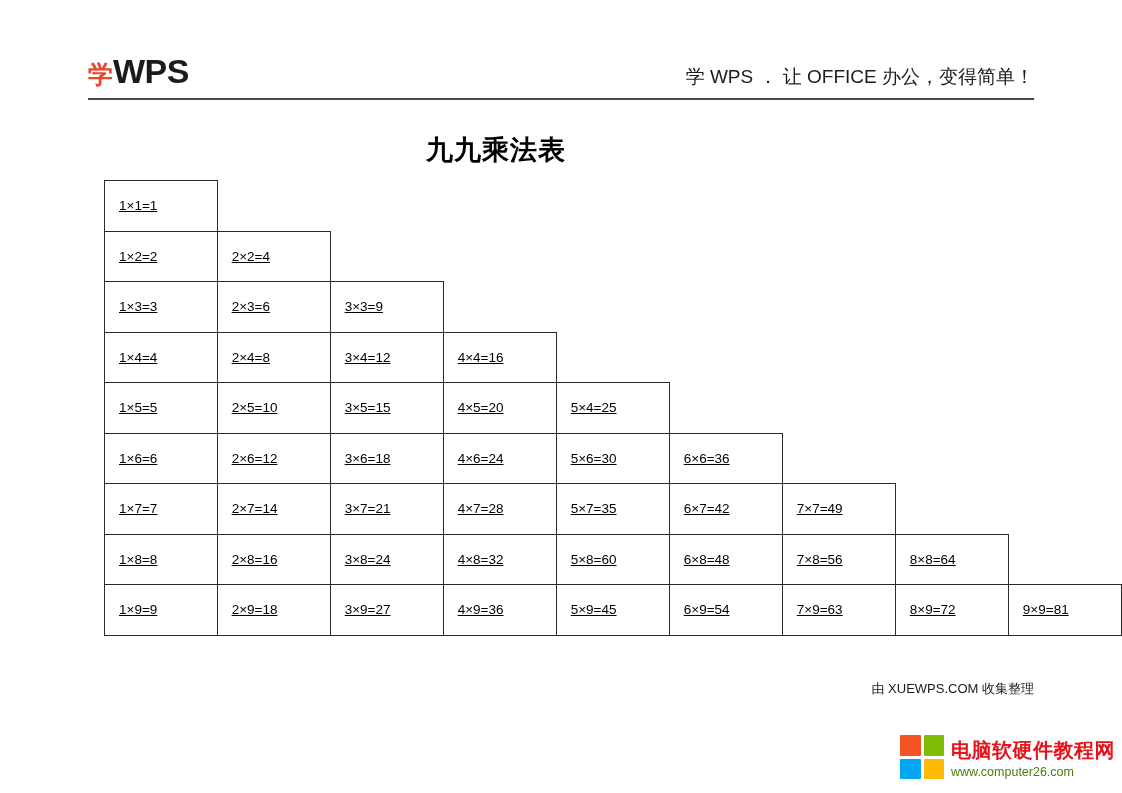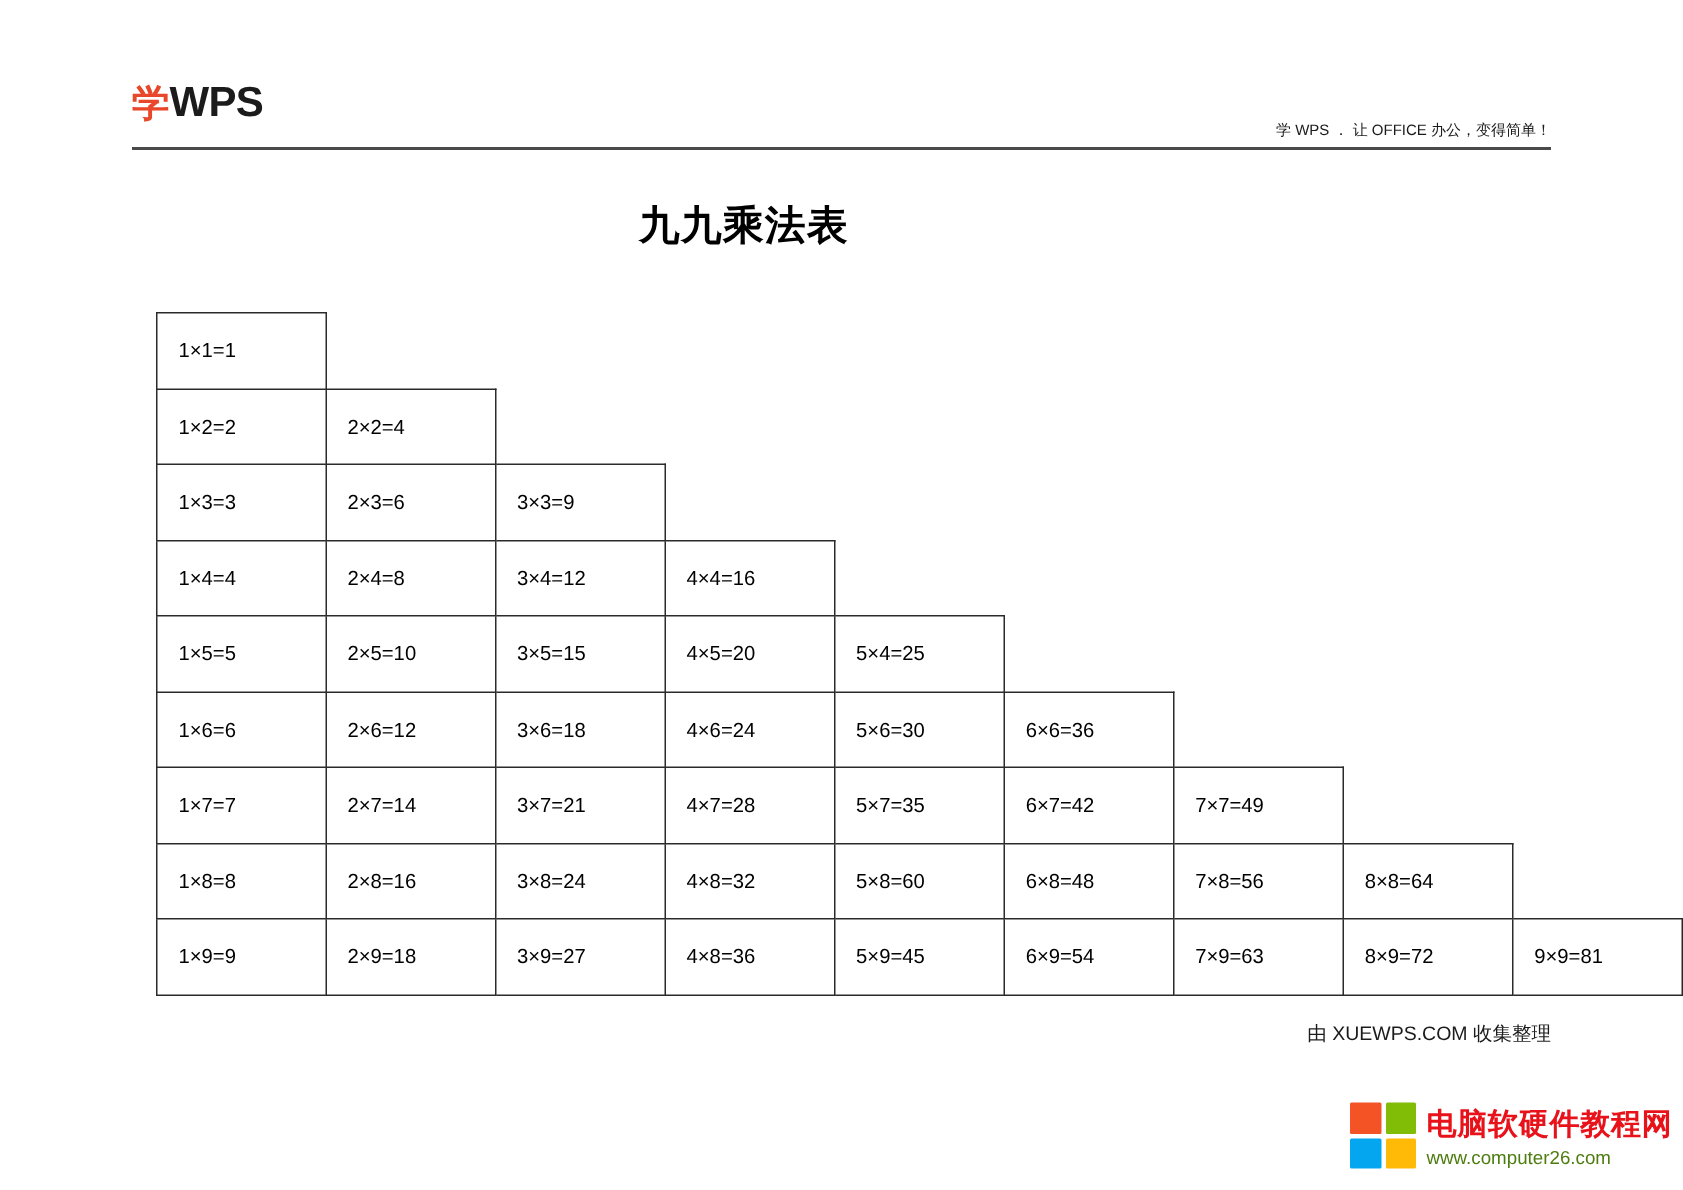--- a/index.html
+++ b/index.html
@@ -36,49 +36,50 @@
     line-height: 1;
     margin-top: 2px;
   }
   .logo .logo-xue {
     color: #e8472b;
     font-size: 25px;
     font-weight: bold;
   }
   .logo .logo-wps {
     color: #1b1b1b;
-    font-size: 28px;
+    font-size: 34px;
     font-weight: bold;
     letter-spacing: -0.5px;
   }
   .header-slogan {
-    font-size: 10px;
+    font-size: 19px;
     color: #1b1b1b;
-    margin-top: 28px;
+    margin-top: 12px;
     white-space: nowrap;
   }
 
   
   .doc-title {
     position: absolute;
     top: 132px;
     left: 0;
     width: 992px;
     text-align: center;
     font-size: 27px;
     font-weight: bold;
     color: #000000;
     letter-spacing: 1px;
   }
 
   
   .table-wrap {
     position: absolute;
     left: 104px;
-    top: 208px;
+    top: 180px;
+    text-decoration: underline;
   }
   table.mult {
     border-collapse: collapse;
     table-layout: fixed;
   }
   table.mult td {
     width: 100px;
     height: 47.5px;
     border: 1px solid #2b2b2b;
     font-size: 13.5px;
@@ -243,21 +244,21 @@
         <td>5×8=60</td>
         <td>6×8=48</td>
         <td>7×8=56</td>
         <td>8×8=64</td>
         <td class="empty"></td>
       </tr>
       <tr>
         <td>1×9=9</td>
         <td>2×9=18</td>
         <td>3×9=27</td>
-        <td>4×8=36</td>
+        <td>4×9=36</td>
         <td>5×9=45</td>
         <td>6×9=54</td>
         <td>7×9=63</td>
         <td>8×9=72</td>
         <td>9×9=81</td>
       </tr>
     </tbody>
   </table>
 </div>
 

